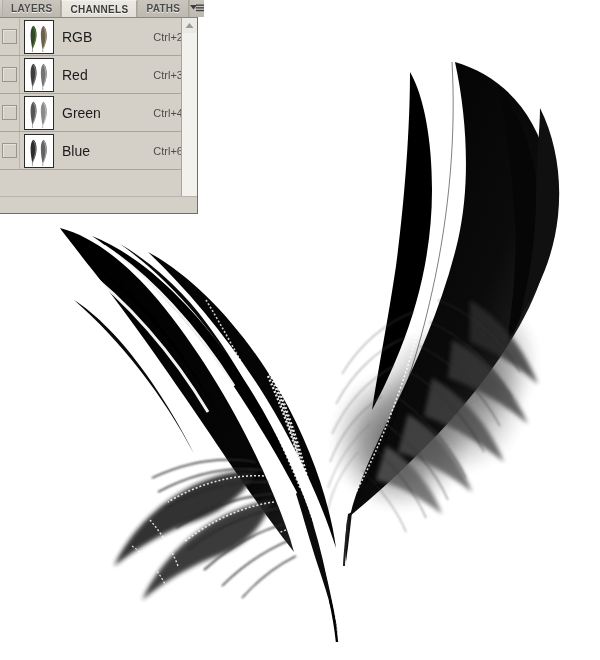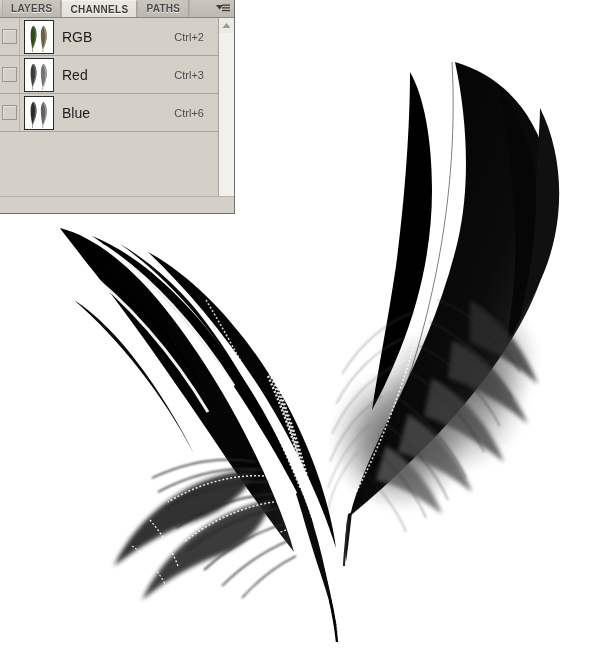--- a/index.html
+++ b/index.html
@@ -23,21 +23,21 @@
     width: 600px; height: 660px;
     background: #ffffff;
     z-index: 0;
   }
   #feather-svg { display:block; width:600px; height:660px; }
 
   
   #channels-panel {
     position: absolute;
     left: 0; top: 0;
-    width: 235px;
+    width: 198px;
     height: 214px;
     background: #d4d0c8;
     border-right: 1px solid #6e6e6e;
     border-bottom: 1px solid #6e6e6e;
     box-sizing: border-box;
     z-index: 10;
     font-size: 11px;
     color: #202020;
     user-select: none;
   }
@@ -142,21 +142,21 @@
     flex: 1;
     white-space: nowrap;
   }
   .channel-row.selected .ch-name {
     color: #ffffff;
     font-weight: bold;
   }
   .ch-shortcut {
     font-size: 11px;
     color: #4e4e4e;
-    margin-right: 30px;
+    margin-right: 14px;
     white-space: nowrap;
   }
   .channel-row.selected .ch-shortcut { color: #eaf4ff; }
 
   
   .v-scrollbar {
     position: absolute;
     right: 0; top: 18px;
     width: 16px;
     bottom: 16px;
@@ -405,20 +405,38 @@
           <path d="M20,5 C23,8 24,14 23,20 C22,25 20,29 19,31 C18,26 17,20 17,15 C17,10 18,6 20,5 Z" fill="#747474"></path>
           <path d="M20,6 C22,10 23,15 22,21 C21,26 20,29 19,30" stroke="#c2c2c2" stroke-width="0.8" fill="none"></path>
           <path d="M8,29 C8,31 8,32 8,33" stroke="#8f8f8f" stroke-width="1" fill="none"></path>
           <path d="M19,31 C19,32 19,33 19,33" stroke="#8f8f8f" stroke-width="1" fill="none"></path>
         </svg>
       </div>
       <div class="ch-name">Red</div>
       <div class="ch-shortcut">Ctrl+3</div>
     </div>
 
+    <div class="channel-row">
+      <div class="vis-cell">
+        <div class="vis-box"></div>
+      </div>
+      <div class="thumb">
+        <svg viewBox="0 0 30 34">
+          <rect width="30" height="34" fill="#fff"></rect>
+          <path d="M9,5 C12,7 13,13 12,19 C11,24 9,28 8,30 C7,26 6,20 6,15 C6,10 7,6 9,5 Z" fill="#555555"></path>
+          <path d="M9,6 C11,9 12,14 11,20 C10,24 9,27 8,29" stroke="#aaaaaa" stroke-width="0.8" fill="none"></path>
+          <path d="M20,5 C23,8 24,14 23,20 C22,25 20,29 19,31 C18,26 17,20 17,15 C17,10 18,6 20,5 Z" fill="#8a8a8a"></path>
+          <path d="M20,6 C22,10 23,15 22,21 C21,26 20,29 19,30" stroke="#d0d0d0" stroke-width="0.8" fill="none"></path>
+          <path d="M8,29 C8,31 8,32 8,33" stroke="#9b9b9b" stroke-width="1" fill="none"></path>
+          <path d="M19,31 C19,32 19,33 19,33" stroke="#9b9b9b" stroke-width="1" fill="none"></path>
+        </svg>
+      </div>
+      <div class="ch-name">Green</div>
+      <div class="ch-shortcut">Ctrl+4</div>
+    </div>
 
     <div class="channel-row">
       <div class="vis-cell">
         <div class="vis-box"></div>
       </div>
       <div class="thumb">
         <svg viewBox="0 0 30 34">
           <rect width="30" height="34" fill="#fff"></rect>
           <path d="M9,5 C12,7 13,13 12,19 C11,24 9,28 8,30 C7,26 6,20 6,15 C6,10 7,6 9,5 Z" fill="#2c2c2c"></path>
           <path d="M9,6 C11,9 12,14 11,20 C10,24 9,27 8,29" stroke="#8e8e8e" stroke-width="0.8" fill="none"></path>

